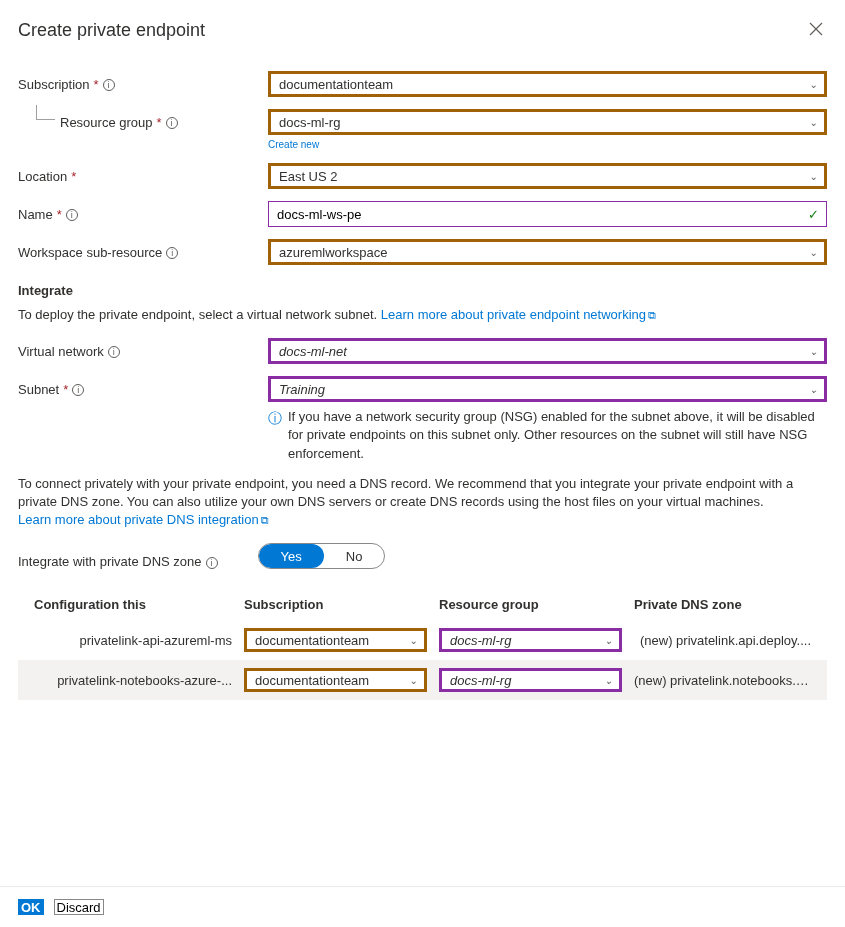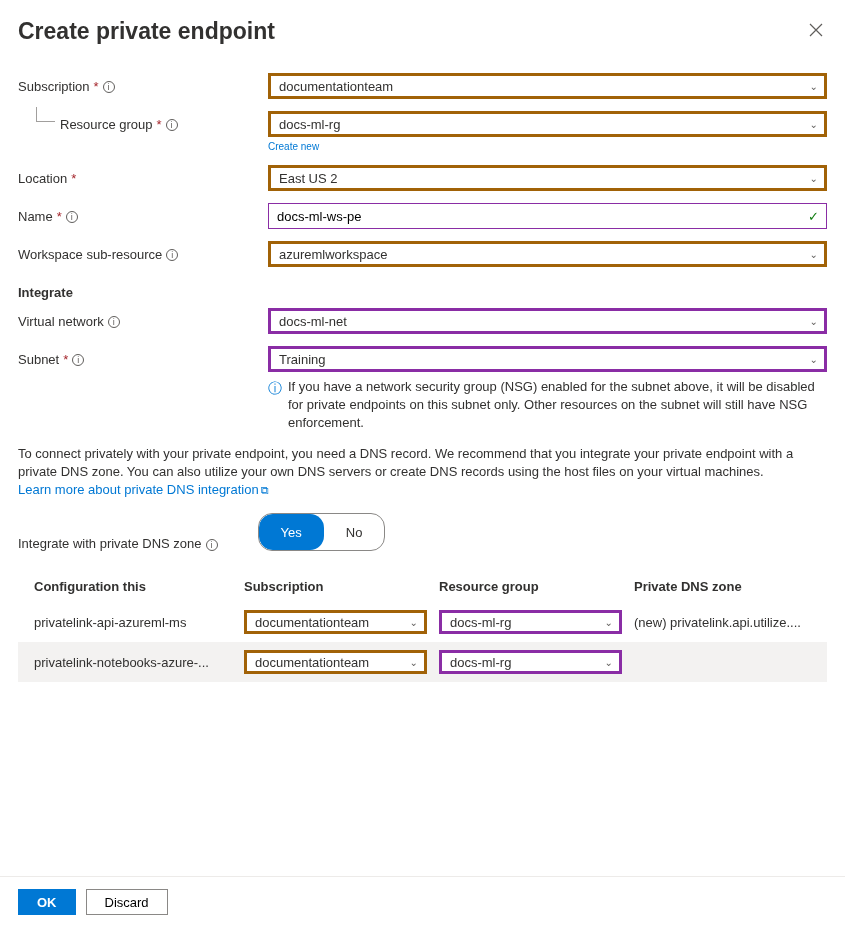--- a/index.html
+++ b/index.html
@@ -1,61 +1,61 @@
 <!DOCTYPE html>
 <html><head>
 <meta charset="utf-8">
 <style>
 * { box-sizing: border-box; margin: 0; padding: 0; font-family: "Segoe UI", -apple-system, sans-serif; }
 body { background: #fff; color: #323130; font-size: 13px; width: 845px; height: 927px; position: relative; }
 .panel { padding: 18px 18px 0 18px; }
 .header { display: flex; justify-content: space-between; align-items: center; margin-bottom: 28px; }
-.title { font-size: 23px; font-weight: 700; }
+.title { font-size: 18px; font-weight: 400; }
 .close { cursor: pointer; padding: 4px; font-size: 14px; color: #605e5c; }
 .form-row { display: flex; align-items: flex-start; margin-bottom: 12px; }
 .form-row.indented .label-cell { padding-left: 42px; position: relative; }
 .form-row.indented .label-cell::before {
   content: ""; position: absolute; left: 18px; top: -4px; width: 18px; height: 14px;
   border-left: 1px solid #a19f9d; border-bottom: 1px solid #a19f9d;
 }
 .label-cell { width: 250px; display: flex; align-items: center; gap: 4px; padding-top: 6px; flex-shrink: 0; }
 .req { color: #a4262c; }
 .info-icon { width: 12px; height: 12px; border: 1px solid #605e5c; border-radius: 50%; display: inline-flex; align-items: center; justify-content: center; font-size: 9px; color: #605e5c; cursor: help; }
 .control-cell { flex: 1; max-width: 562px; }
 .dropdown { position: relative; width: 100%; height: 26px; border: 3px solid #a16207; background: #fff; display: flex; align-items: center; padding: 0 26px 0 8px; cursor: pointer; }
-.dropdown.purple-border { border-color: #8a2da5; }
+.dropdown.purple-border { border-color: #8a2da5; font-style: italic; }
 .dropdown .chev { position: absolute; right: 6px; top: 50%; transform: translateY(-50%); font-size: 10px; color: #605e5c; }
 .text-input { width: 100%; height: 26px; border: 1px solid #8a2da5; padding: 0 28px 0 8px; font-size: 13px; position: relative; }
 .input-wrap { position: relative; }
 .check-icon { position: absolute; right: 8px; top: 50%; transform: translateY(-50%); color: #107c10; font-size: 13px; }
 .link { color: #0078d4; text-decoration: none; cursor: pointer; }
 .create-new { display: inline-block; margin-top: 4px; font-size: 10px; }
 .section-heading { font-weight: 600; margin: 18px 0 8px 0; font-size: 13px; }
 .desc { font-size: 13px; margin-bottom: 14px; line-height: 1.4; }
 .ext-icon { font-size: 11px; margin-left: 2px; }
 .info-callout { display: flex; gap: 6px; margin-top: 6px; font-size: 13px; line-height: 1.4; }
 .info-callout .bullet { color: #0078d4; font-size: 14px; flex-shrink: 0; margin-top: 1px; }
-.toggle-group { display: inline-flex; border: 1px solid #8a8886; border-radius: 14px; overflow: hidden; height: 38px; margin-left: 40px;}
+.toggle-group { display: inline-flex; border: 1px solid #8a8886; border-radius: 14px; overflow: hidden; height: 26px; margin-left: 40px;}
 .toggle-opt { padding: 0 22px; display: flex; align-items: center; cursor: pointer; font-size: 13px; }
 .toggle-opt.active { background: #0078d4; color: #fff; border-radius: 14px; }
 .toggle-row { display: flex; align-items: flex-end; margin: 14px 0 20px 0; }
 .table { width: 100%; }
 .thead { display: flex; padding: 0 10px; }
 .th { font-weight: 600; padding: 8px 6px; font-size: 13px; }
-.trow { display: flex; padding: 4px 10px; align-items: center; }
+.trow { display: flex; padding: 4px 10px; align-items: center; text-align: right; }
 .trow.alt { background: #f3f2f1; }
 .td { padding: 4px 6px; font-size: 13px; }
 .col-name { width: 210px; flex-shrink: 0; }
 .col-sub { width: 195px; flex-shrink: 0; }
 .col-rg { width: 195px; flex-shrink: 0; }
 .col-dns { flex: 1; white-space: nowrap; overflow: hidden; text-overflow: ellipsis; }
 .td .dropdown { height: 24px; }
 .td .dropdown.sm-purple { border-color: #8a2da5; }
 .footer { position: absolute; bottom: 0; left: 0; right: 0; border-top: 1px solid #edebe9; padding: 12px 18px; display: flex; gap: 10px; }
-.btn { height: 26px; padding: 0 18px; font-size: 13px; cursor: pointer; border: 1px solid #8a8886; background: #fff; }
+.btn { height: 16px; padding: 0 2px; font-size: 13px; cursor: pointer; border: 1px solid #8a8886; background: #fff; }
 .btn.primary { background: #0078d4; color: #fff; border-color: #0078d4; font-weight: 600; }
 </style>
 </head>
 <body>
 
 <div class="panel">
   <div class="header">
     <div class="title">Create private endpoint</div>
     <div class="close">
       <svg width="14" height="14" viewBox="0 0 14 14">
@@ -127,20 +127,24 @@
     </div>
     <div class="control-cell">
       <div class="dropdown">
         <span>azuremlworkspace</span>
         <span class="chev">⌄</span>
       </div>
     </div>
   </div>
 
   <div class="section-heading">Integrate</div>
+  <div class="desc">
+    <span>To deploy the private endpoint, select a virtual network subnet. </span>
+    <a class="link"><span>Learn more about private endpoint networking</span><span class="ext-icon">⧉</span></a>
+  </div>
 
   <div class="form-row">
     <div class="label-cell">
       <span>Virtual network</span>
       <span class="info-icon">i</span>
     </div>
     <div class="control-cell">
       <div class="dropdown purple-border">
         <span>docs-ml-net</span>
         <span class="chev">⌄</span>
@@ -194,36 +198,37 @@
           <span>documentationteam</span>
           <span class="chev">⌄</span>
         </div>
       </div>
       <div class="td col-rg">
         <div class="dropdown sm-purple purple-border">
           <span>docs-ml-rg</span>
           <span class="chev">⌄</span>
         </div>
       </div>
-      <div class="td col-dns">(new) privatelink.api.utilize....</div>
+      <div class="td col-dns">(new) privatelink.api.deploy....</div>
     </div>
     <div class="trow alt">
       <div class="td col-name">privatelink-notebooks-azure-...</div>
       <div class="td col-sub">
         <div class="dropdown">
           <span>documentationteam</span>
           <span class="chev">⌄</span>
         </div>
       </div>
       <div class="td col-rg">
         <div class="dropdown sm-purple purple-border">
           <span>docs-ml-rg</span>
           <span class="chev">⌄</span>
         </div>
       </div>
+      <div class="td col-dns">(new) privatelink.notebooks.a...</div>
     </div>
   </div>
 </div>
 
 <div class="footer">
   <button class="btn primary">OK</button>
   <button class="btn">Discard</button>
 </div>
 
 </body></html>

